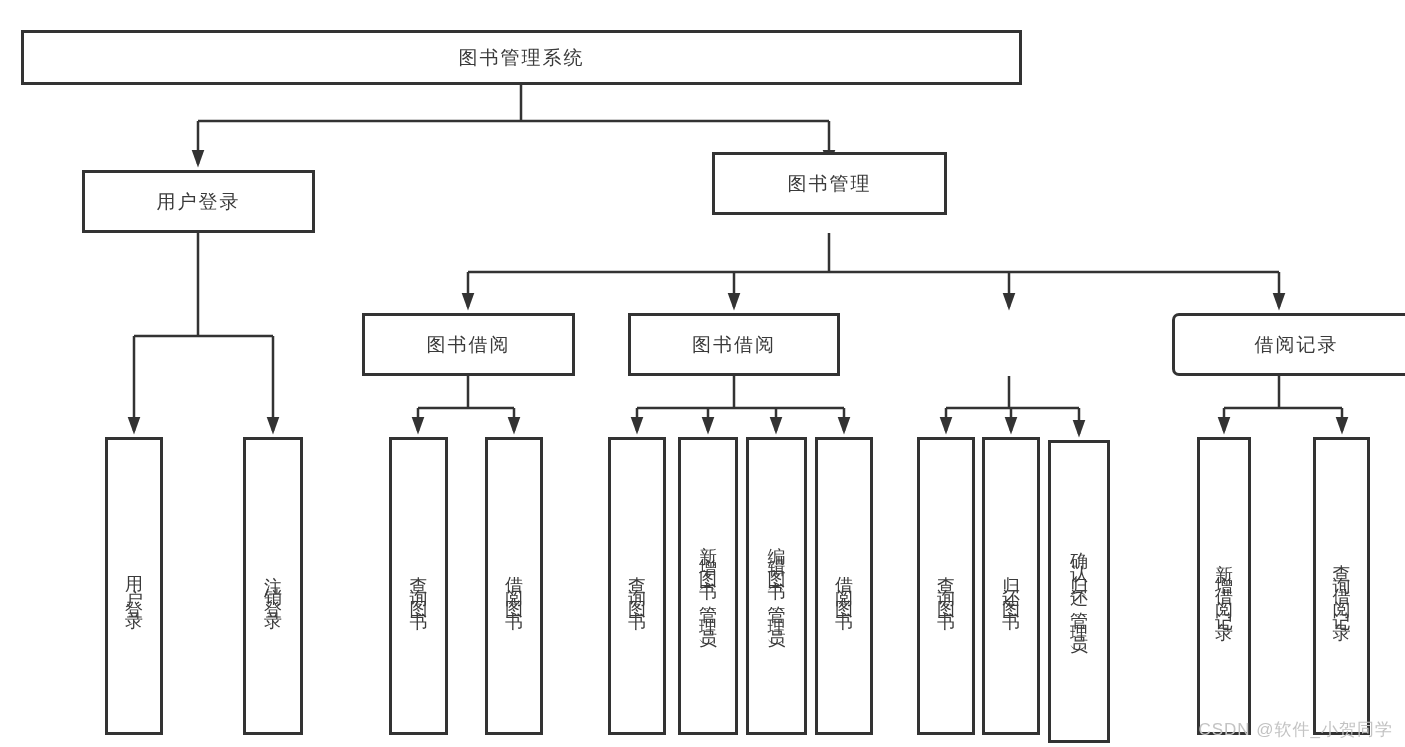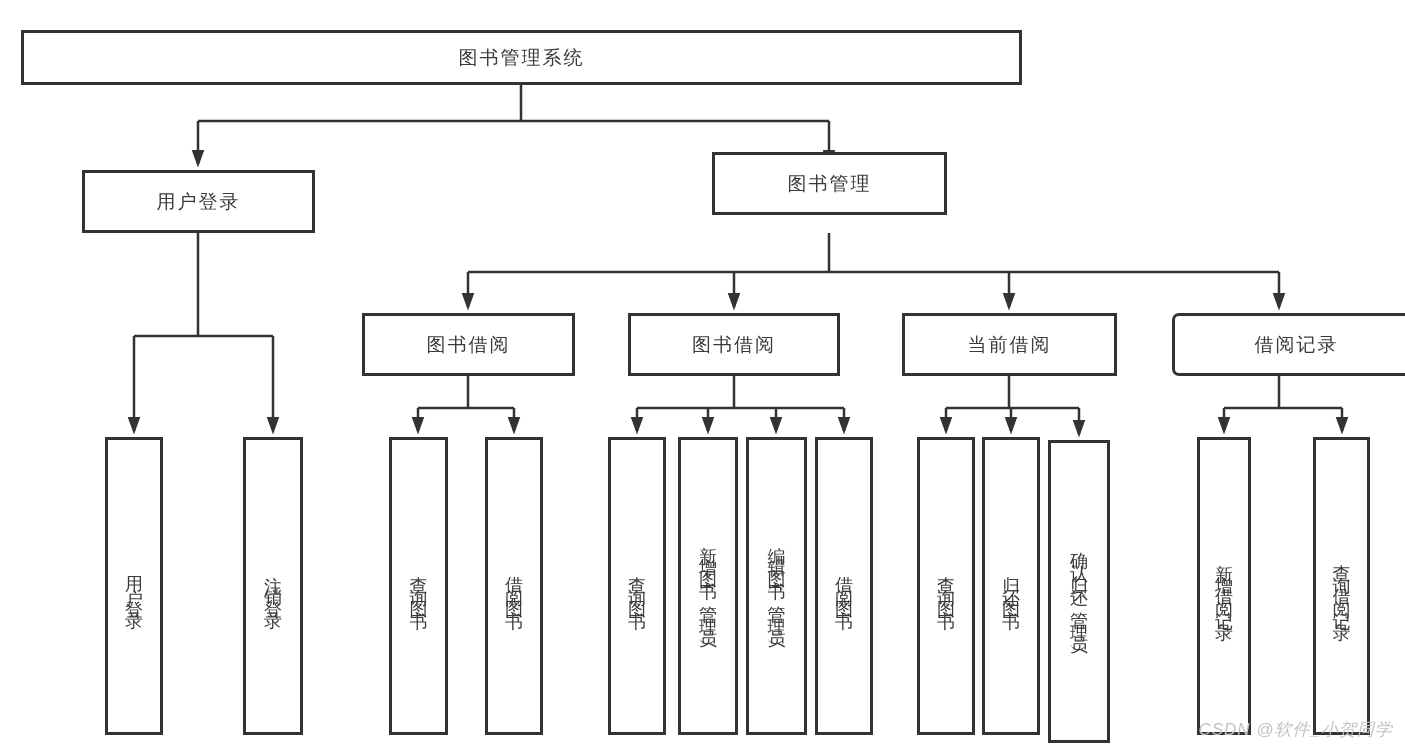--- a/index.html
+++ b/index.html
@@ -47,21 +47,20 @@
   }
   .watermark {
     position: absolute;
     right: 12px;
     bottom: 6px;
     z-index: 3;
     font-size: 17px;
     color: #c3c3c3;
     letter-spacing: 1px;
     white-space: nowrap;
-    font-style: italic;
   }
 </style>
 </head>
 <body>
 
 <div class="canvas">
 
   <svg class="edges" width="1405" height="747" viewBox="0 0 1405 747">
     <defs>
       <marker id="arrow" viewBox="0 0 10 10" refX="8" refY="5" markerWidth="7" markerHeight="7" orient="auto">
@@ -110,23 +109,20 @@
   <div class="node" style="left:712px; top:152px; width:235px; height:63px;">
     <span class="lbl">图书管理</span>
   </div>
 
   <div class="node" style="left:362px; top:313px; width:213px; height:63px;">
     <span class="lbl">图书借阅</span>
   </div>
   <div class="node" style="left:628px; top:313px; width:212px; height:63px;">
     <span class="lbl">图书借阅</span>
   </div>
-  <div class="node" style="left:902px; top:313px; width:215px; height:63px;">
-    <span class="lbl">当前借阅</span>
-  </div>
   <div class="node" style="left:1172px; top:313px; width:249px; height:63px;border-radius:7px;">
     <span class="lbl">借阅记录</span>
   </div>
 
   <div class="node vnode" style="left:105px; top:437px; width:58px; height:298px;">
     <span class="lbl">用户登录</span>
   </div>
   <div class="node vnode" style="left:243px; top:437px; width:60px; height:298px;">
     <span class="lbl">注销登录</span>
   </div>

